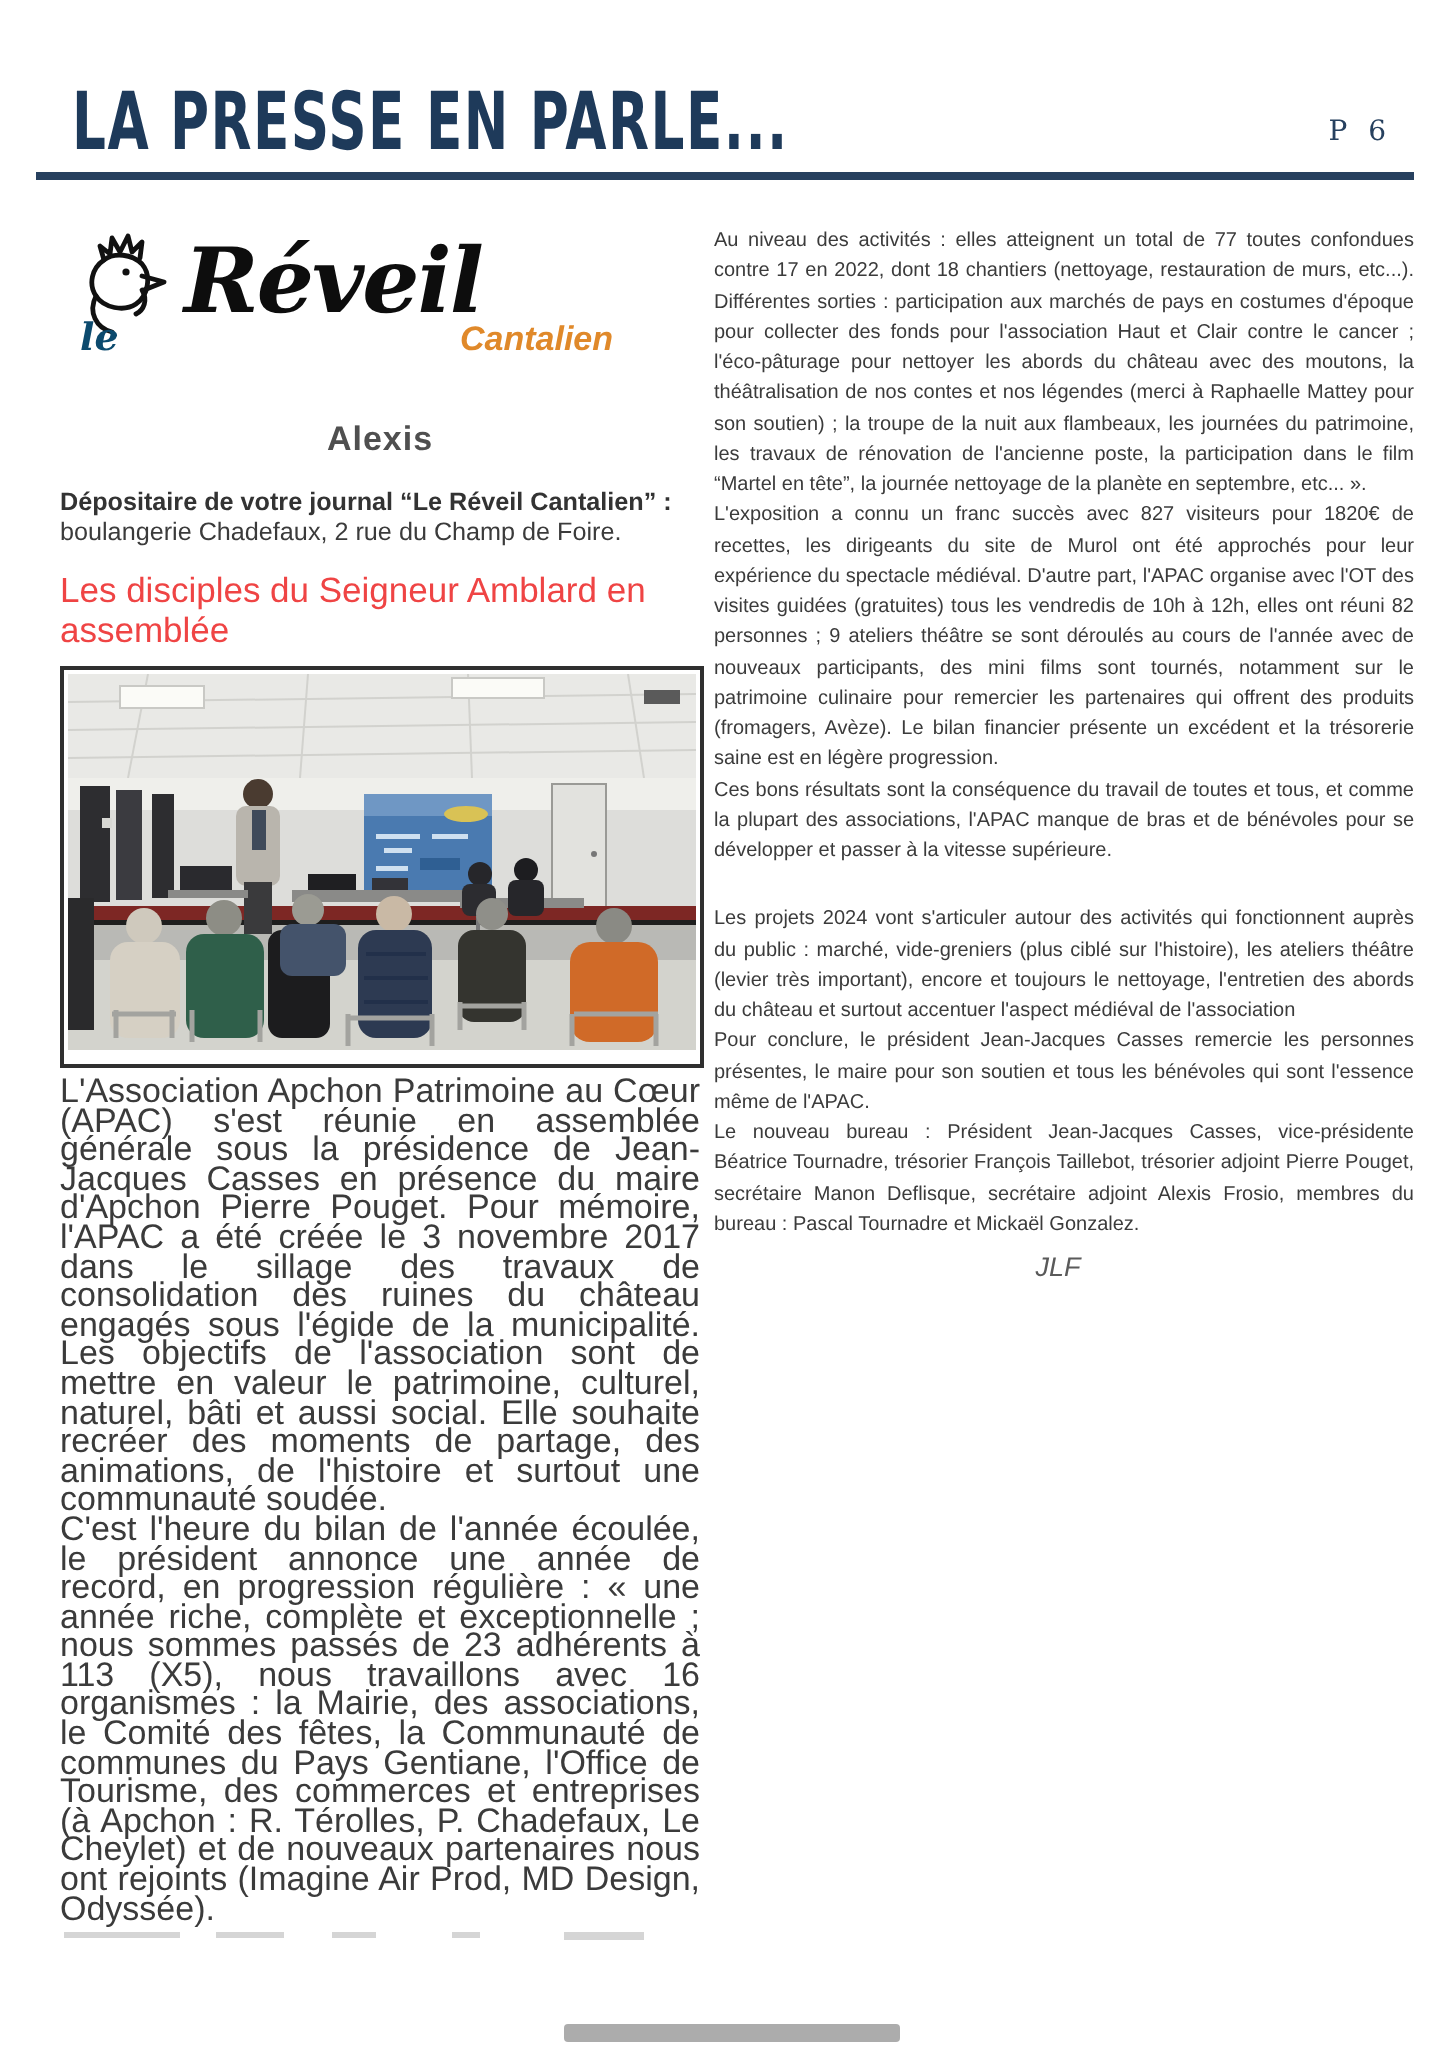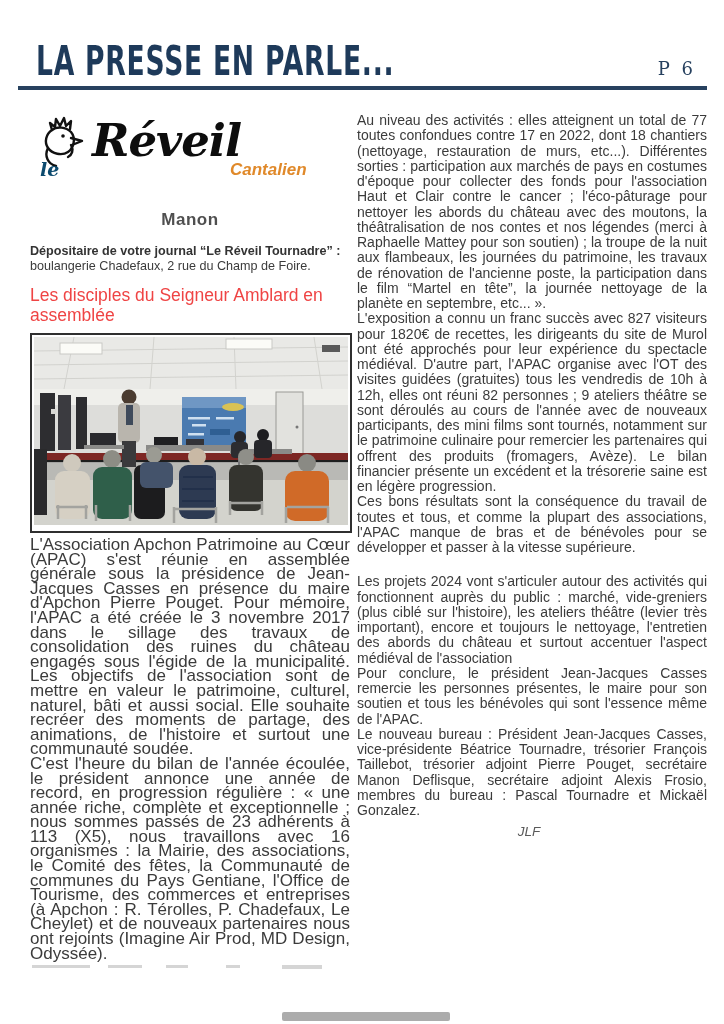--- a/index.html
+++ b/index.html
@@ -5,21 +5,21 @@
   html,body{margin:0;padding:0;background:#ffffff;}
   .page{position:relative;width:724px;height:1024px;background:#ffffff;overflow:hidden;
         font-family:"Liberation Sans",sans-serif;color:#3b3b3b;}
 
   
   .masthead-title{position:absolute;left:36px;top:38px;
     font-family:"DejaVu Sans",sans-serif;font-weight:900;font-size:37px;
     color:#1e3a5a;letter-spacing:1px;transform:scale(0.72,1.08);transform-origin:left top;
     white-space:nowrap;}
   .page-num{position:absolute;right:28px;top:58px;font-family:"DejaVu Serif",serif;
-    font-size:18px;color:#27415f;letter-spacing:3px;}
+    font-size:14px;color:#27415f;letter-spacing:3px;}
   .header-rule{position:absolute;left:18px;top:86px;width:689px;height:4px;background:#27415f;}
 
   
   .col-left{position:absolute;left:30px;top:112px;width:320px;}
   .col-right{position:absolute;left:357px;top:113px;width:350px;}
 
   
   .logo-row{position:relative;height:82px;}
   .rooster{position:absolute;left:8px;top:2px;}
   .logo-le{position:absolute;left:10px;top:46px;font-family:"DejaVu Serif",serif;
@@ -35,21 +35,21 @@
   .depositaire b{color:#333;}
 
   .headline{margin-top:11px;font-weight:normal;font-size:17.5px;line-height:20px;color:#ef4444;}
 
   
   .photo-frame{margin-top:8px;width:314px;border:2px solid #2f2f2f;background:#fff;padding:2px;}
 
   
   .body-left{margin-top:5px;font-size:17px;line-height:14.6px;text-align:justify;}
   .body-left p{margin:0;}
-  .body-right{font-size:14px;line-height:15.25px;text-align:justify;}
+  .body-right{font-size:10px;line-height:15.25px;text-align:justify;}
   .body-right p{margin:0;}
   .para-gap{margin-top:19px !important;}
   .signature{margin-top:6px;text-align:center;font-style:italic;font-size:13.5px;color:#5a5a5a;padding-right:6px;}
 
   
   .faded-line{position:relative;height:5px;margin-top:4px;opacity:.55;}
   .faded-line i{position:absolute;top:0;height:3px;background:#b3b3b3;display:block;}
 
   .bottom-sliver{position:absolute;left:282px;top:1012px;width:168px;height:9px;
     background:#9d9d9d;border-radius:2px;opacity:.85;}
@@ -74,24 +74,24 @@
           <path d="M33 31 C36 36 34 41 30 43"></path>
           <path d="M10 34 C6 42 10 50 18 52"></path>
           <circle cx="25" cy="22" r="1.8" fill="#111" stroke="none"></circle>
         </g>
       </svg>
       <span class="logo-le">le</span>
       <span class="logo-reveil">Réveil</span>
       <span class="logo-cantalien">Cantalien</span>
     </div>
 
-    <div class="town">Manon</div>
+    <div class="town">Alexis</div>
 
     <div class="depositaire">
-      <b>Dépositaire de votre journal “Le Réveil Tournadre” :</b>
+      <b>Dépositaire de votre journal “Le Réveil Cantalien” :</b>
       <span>boulangerie Chadefaux, 2 rue du Champ de Foire.</span>
     </div>
 
     <div class="headline">Les disciples du Seigneur Amblard en assemblée</div>
 
     <div class="photo-frame">
       <svg width="314" height="188" viewBox="0 0 314 188">
 
         <rect x="0" y="0" width="314" height="52" fill="#e9e9e6"></rect>
         <g stroke="#d2d2ce" stroke-width="1">

